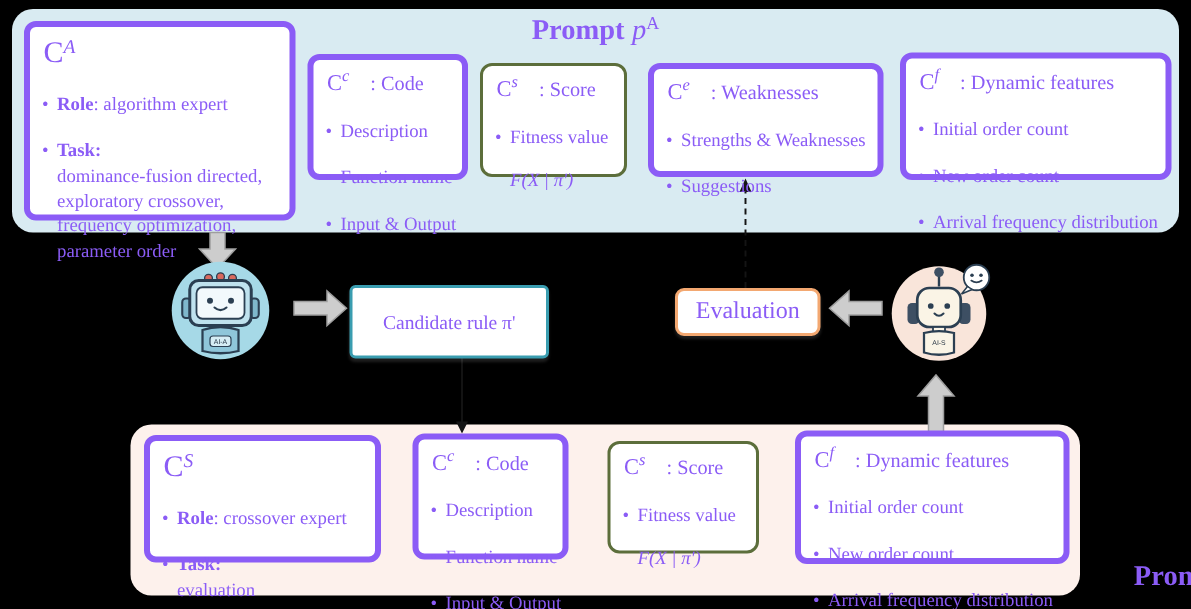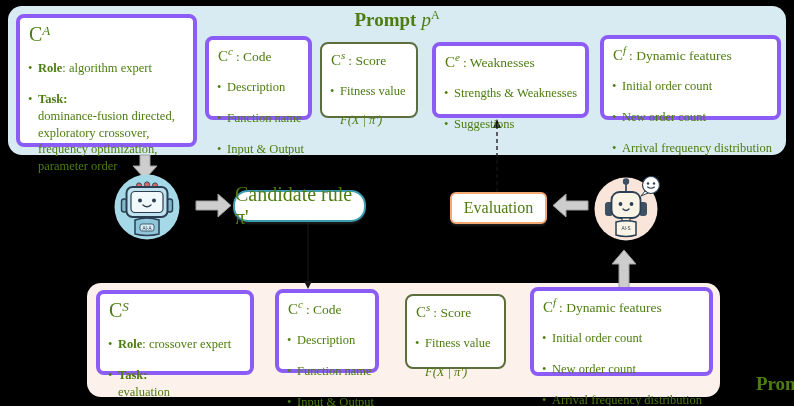--- a/index.html
+++ b/index.html
@@ -1,17 +1,17 @@
 <!DOCTYPE html>
 <html><head>
 <meta charset="utf-8">
 <style>
   html,body{margin:0;padding:0;background:#000;}
   .canvas{position:relative;width:794px;height:406px;background:#000;
-          font-family:"Liberation Serif",serif;color:#4d7c0f;overflow:hidden;}
+          font-family:"Liberation Serif",serif;color:#8b5cf6;overflow:hidden;}
 
   
   .panel{position:absolute;border-radius:14px;}
   #panel-top{left:8px;top:6px;width:778px;height:149px;background:#d9ebf2;}
   #panel-bottom{left:87px;top:283px;width:633px;height:114px;background:#fdf1ec;}
 
   
   .panel-title{position:absolute;font-size:19px;z-index:4;}
   #title-a{left:8px;top:8px;width:778px;text-align:center;}
   #title-s{left:87px;top:372px;width:752px;text-align:right;}
@@ -19,21 +19,21 @@
   .pt-var{font-style:italic;margin-left:5px;}
   .pt-sup{font-size:12px;}
 
   
   .cbox{position:absolute;background:#fff;border:4px solid #8b5cf6;border-radius:8px;
         padding:4px 5px 4px 7px;box-sizing:border-box;z-index:3;}
   .cbox.score{border:2px solid #5c6e3b;border-radius:8px;}
   .hdr{margin:1px 0 2px 2px;white-space:nowrap;}
   .ctag{font-size:15px;}
   .csup{font-style:italic;font-size:11px;}
-  .ctitle{font-size:13.5px;margin-left:3px;}
+  .ctitle{font-size:13.5px;margin-left:14px;}
   .bigC .ctag{font-size:20px;}
   .bigC .csup{font-size:13px;}
   .blist{list-style:none;margin:0;padding:0;font-size:12.5px;line-height:1.34;}
   .blist li{position:relative;padding-left:11px;white-space:nowrap;margin-top:14px;}
   .blist li::before{content:"\2022";position:absolute;left:1px;}
   .task-line{padding-left:11px;font-size:12.5px;line-height:1.34;white-space:nowrap;}
   .formula{font-style:italic;font-size:12.5px;padding-left:11px;margin-top:13px;}
 
   #box-ca    {left:16px; top:14px; width:181px;height:133px;}
   #box-code-a{left:205px;top:36px; width:107px;height:84px;}
@@ -41,22 +41,22 @@
   #box-eval-a{left:432px;top:42px; width:157px;height:76px;}
   #box-feat-a{left:600px;top:35px; width:181px;height:85px;}
   #box-cs    {left:96px; top:290px;width:158px;height:85px;}
   #box-code-s{left:275px;top:289px;width:104px;height:84px;}
   #box-score-s{left:405px;top:294px;width:101px;height:75px;}
   #box-feat-s{left:530px;top:287px;width:183px;height:89px;}
 
   
   .node{position:absolute;background:#fff;display:flex;align-items:center;
         justify-content:center;box-sizing:border-box;z-index:3;}
-  #candidate-box{left:233px;top:190px;width:133px;height:32px;
-                 border:2.5px solid #3a9db0;border-radius:15px;font-size:20px;
+  #candidate-box{left:233px;top:190px;width:133px;height:49px;
+                 border:2.5px solid #3a9db0;border-radius:4px;font-size:13px;
                  box-shadow:0 2px 2px rgba(255,255,255,0.12);}
   #evaluation-box{left:450px;top:192px;width:97px;height:32px;
                   border:2px solid #f3a871;border-radius:6px;font-size:16px;
                   box-shadow:0 2px 2px rgba(255,255,255,0.12);}
 
   .overlay{position:absolute;left:0;top:0;z-index:2;pointer-events:none;}
   .avatar{position:absolute;z-index:3;}
 </style>
 </head>
 <body>

